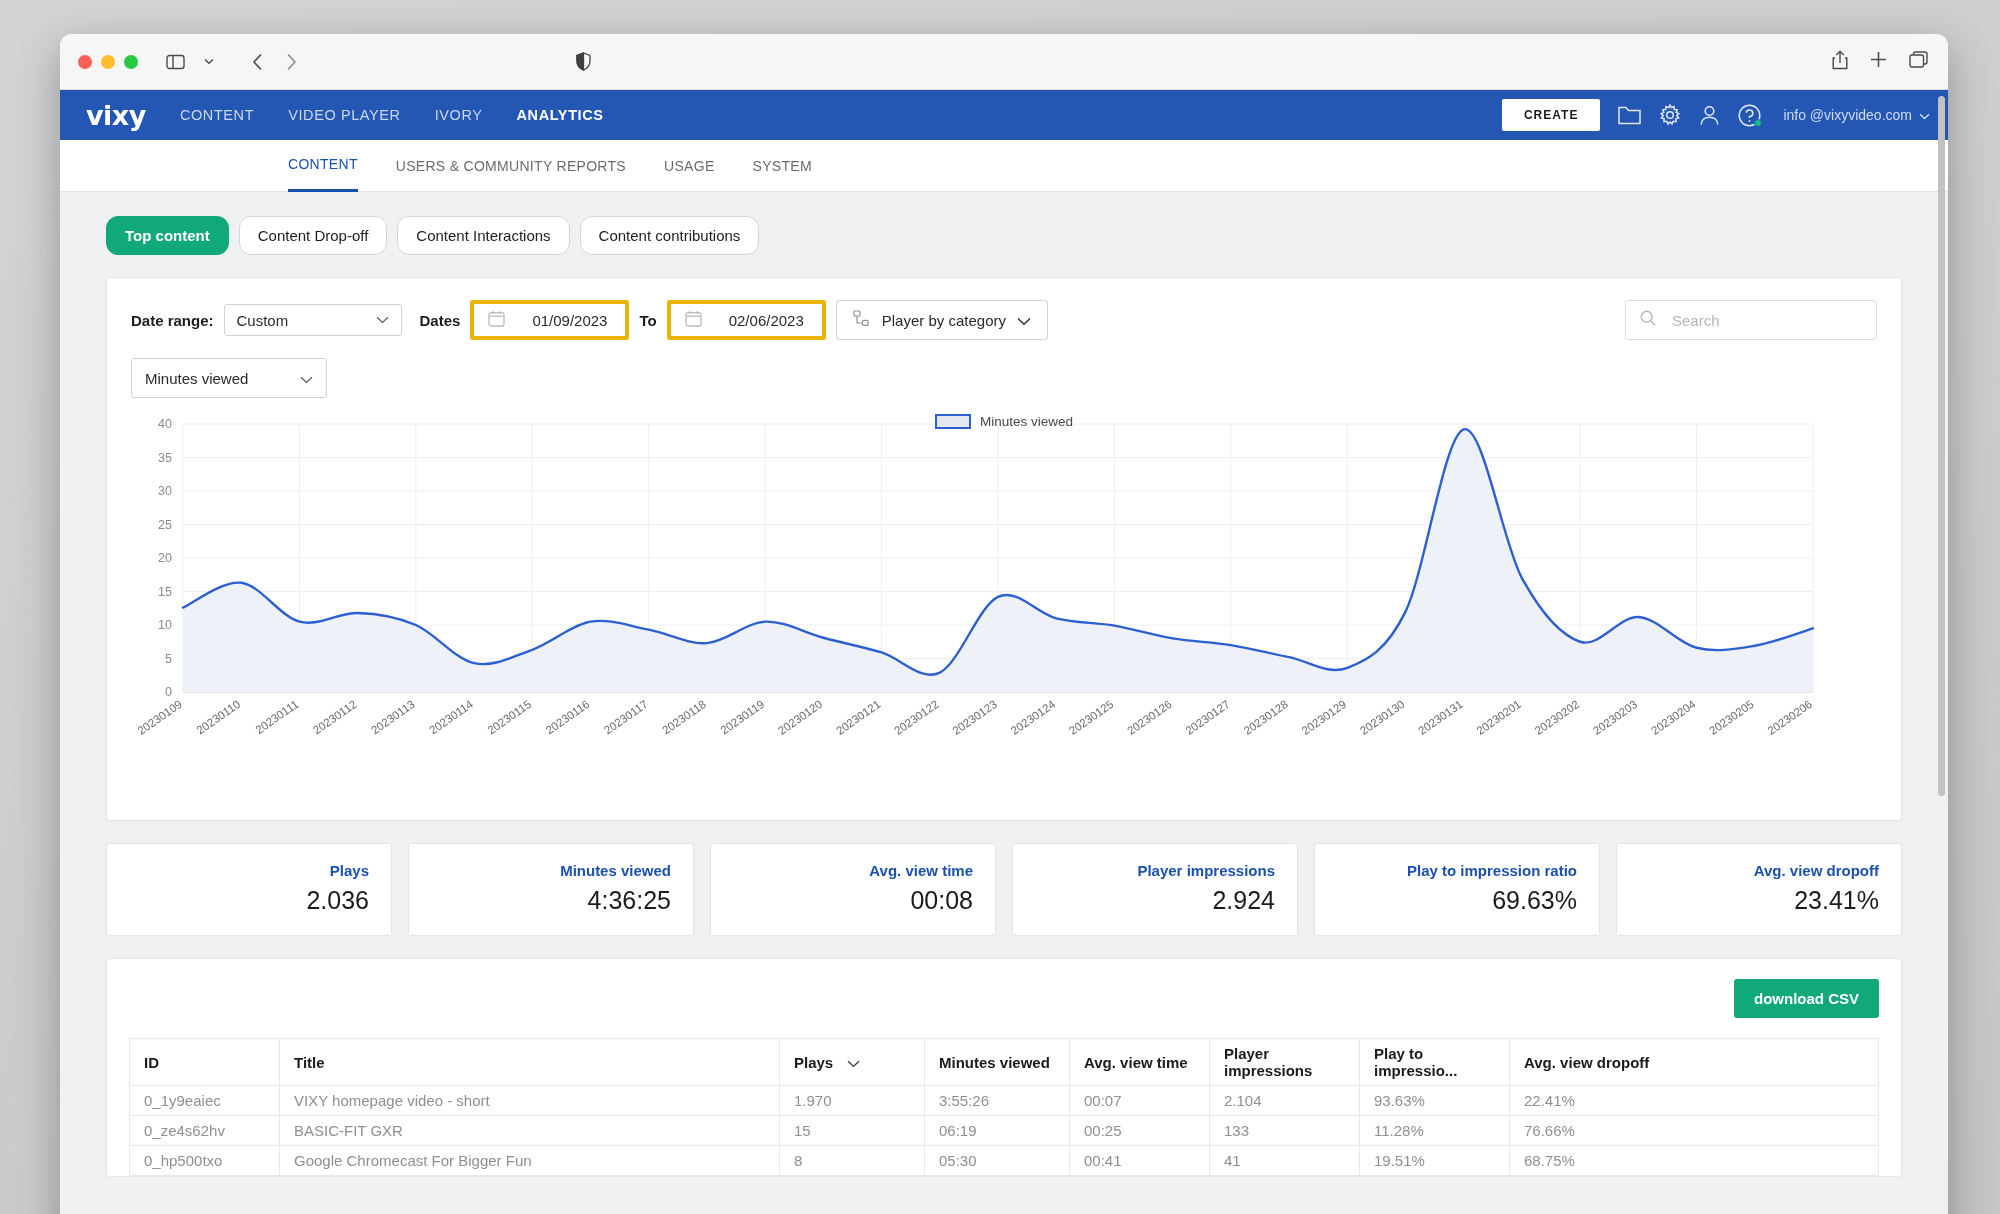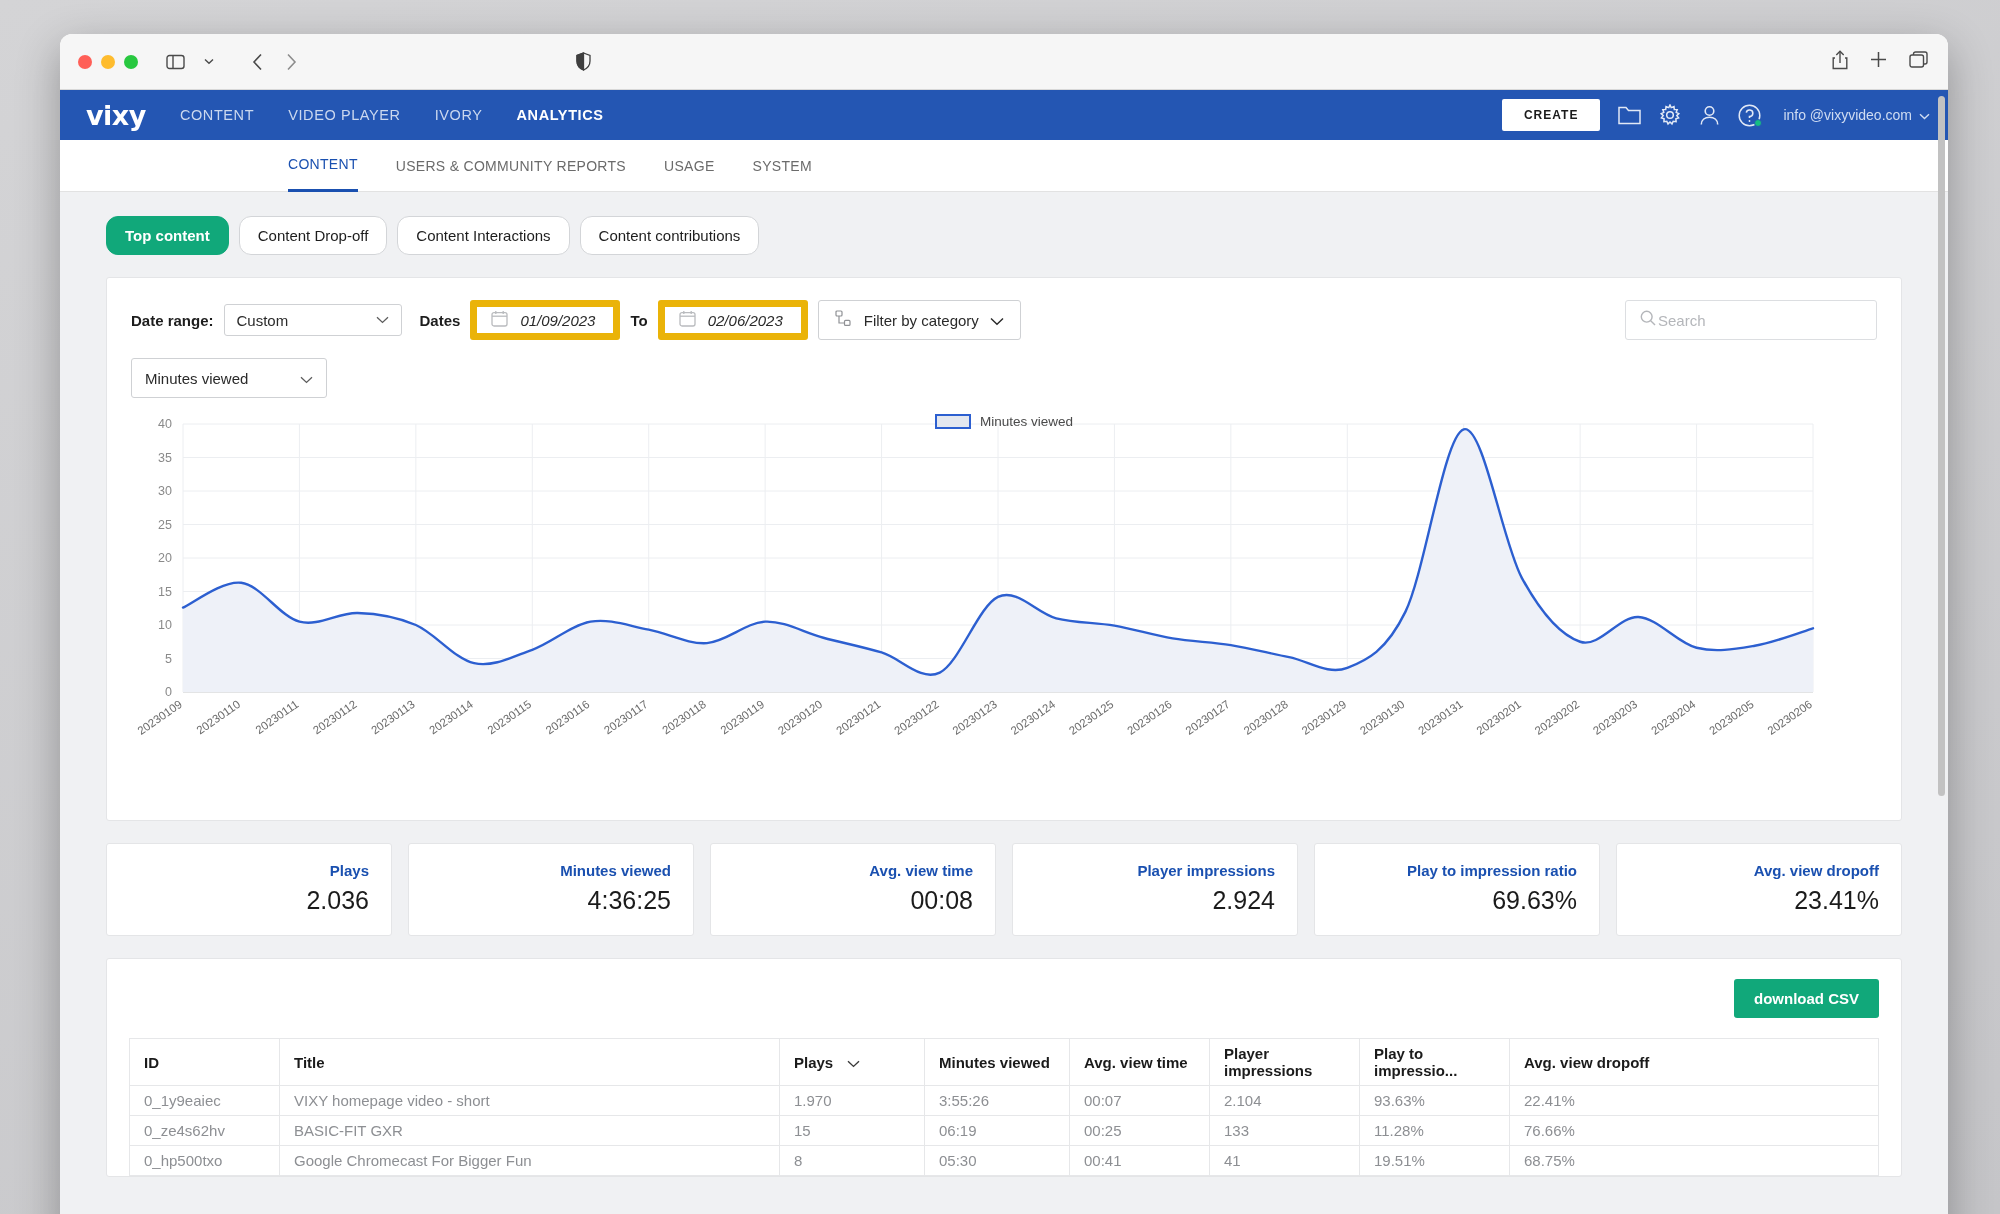--- a/index.html
+++ b/index.html
@@ -142,34 +142,34 @@
   .filter-row { display: flex; align-items: center; gap: 10px; position: relative; }
   .flabel { font-size: 15px; font-weight: 700; color: #1d1d1d; }
   .select {
     border: 1px solid #cfd1d4; background: #fff; border-radius: 3px;
     height: 32px; min-width: 178px;
     display: flex; align-items: center; justify-content: space-between;
     padding: 0 12px; font-size: 15px; color: #2a2a2a;
   }
   .select .chev { color: #5d5d5d; font-size: 12px; margin-left: 12px; }
   .datebox {
-    border: 7px solid #eab308; background: #fff; border-radius: 3px;
-    height: 40px; display: flex; align-items: center; gap: 12px;
-    padding: 0 18px 0 14px; font-size: 15px; color: #2a2a2a; font-style: italic;
+    border: 4px solid #eab308; background: #fff; border-radius: 3px;
+    height: 40px; display: flex; align-items: center; gap: 27px;
+    padding: 0 18px 0 14px; font-size: 15px; color: #2a2a2a;
   }
   .catbox {
     border: 1px solid #cfd1d4; background: #fff; border-radius: 3px;
     height: 40px; display: flex; align-items: center; gap: 11px;
     padding: 0 16px; font-size: 15px; color: #2a2a2a;
   }
   .searchbox {
     position: absolute; right: 0; top: 0;
     border: 1px solid #dcdee1; background: #fff; border-radius: 3px;
     height: 40px; width: 252px;
-    display: flex; align-items: center; gap: 2px; padding: 0 14px;
+    display: flex; align-items: center; gap: 16px; padding: 0 14px;
   }
   .searchbox input {
     border: 0; outline: 0; font-size: 15px; color: #555;
     font-family: "Liberation Sans", sans-serif; width: 100%;
     background: transparent;
   }
   .searchbox input::placeholder { color: #b4b6ba; }
   .metric-row { margin-top: 18px; }
   .metric-select {
     border: 1px solid #cfd1d4; background: #fff; border-radius: 3px;
@@ -391,21 +391,21 @@
             <span>02/06/2023</span>
           </div>
           <div class="catbox">
             <span>
               <svg width="18" height="17" viewBox="0 0 18 17" fill="none" stroke="#8f9195" stroke-width="1.2">
                 <rect x="1" y="1" width="6" height="5" rx="1"></rect>
                   <rect x="9.5" y="10.4" width="5.5" height="5" rx="1"></rect>
                 <path d="M4 6 V13 H9.5"></path>
               </svg>
             </span>
-            <span>Filter by category</span>
+            <span>Player by category</span>
             <span>
               <svg width="14" height="9" viewBox="0 0 14 9" fill="none" stroke="#2a2a2a" stroke-width="1.4">
                   <path d="M1 1.4 L7 7.3 L13 1.4"></path>
                 </svg>
             </span>
           </div>
           <div class="searchbox">
             <span>
               <svg width="16" height="16" viewBox="0 0 16 16" fill="none" stroke="#b4b6ba" stroke-width="1.4">
                 <circle cx="6.7" cy="6.7" r="5.4"></circle>

